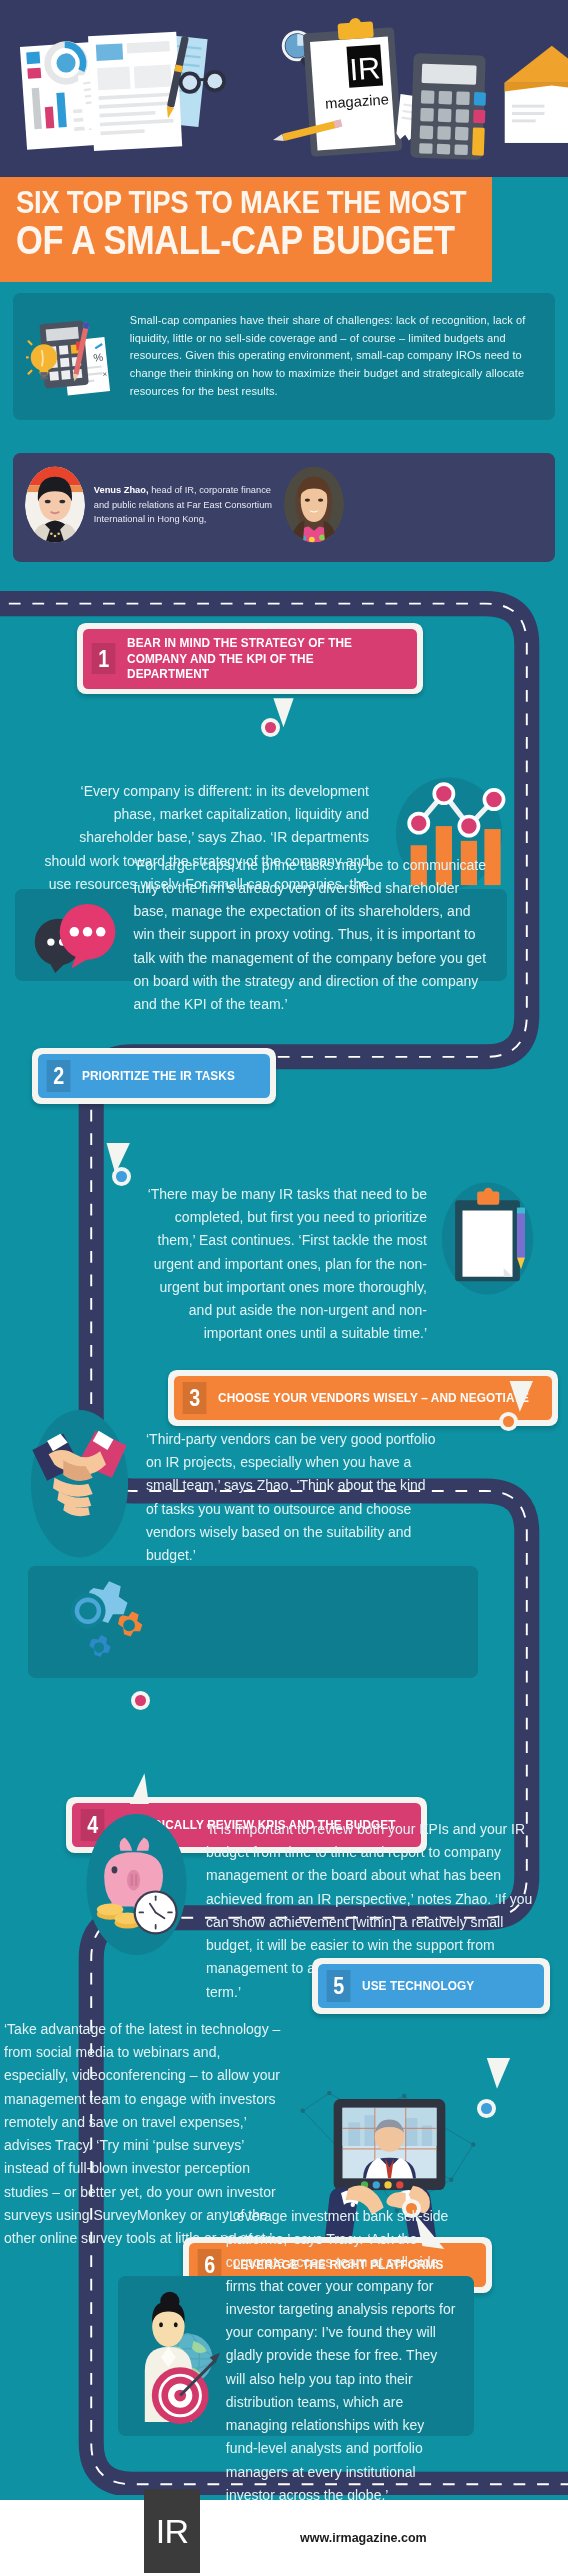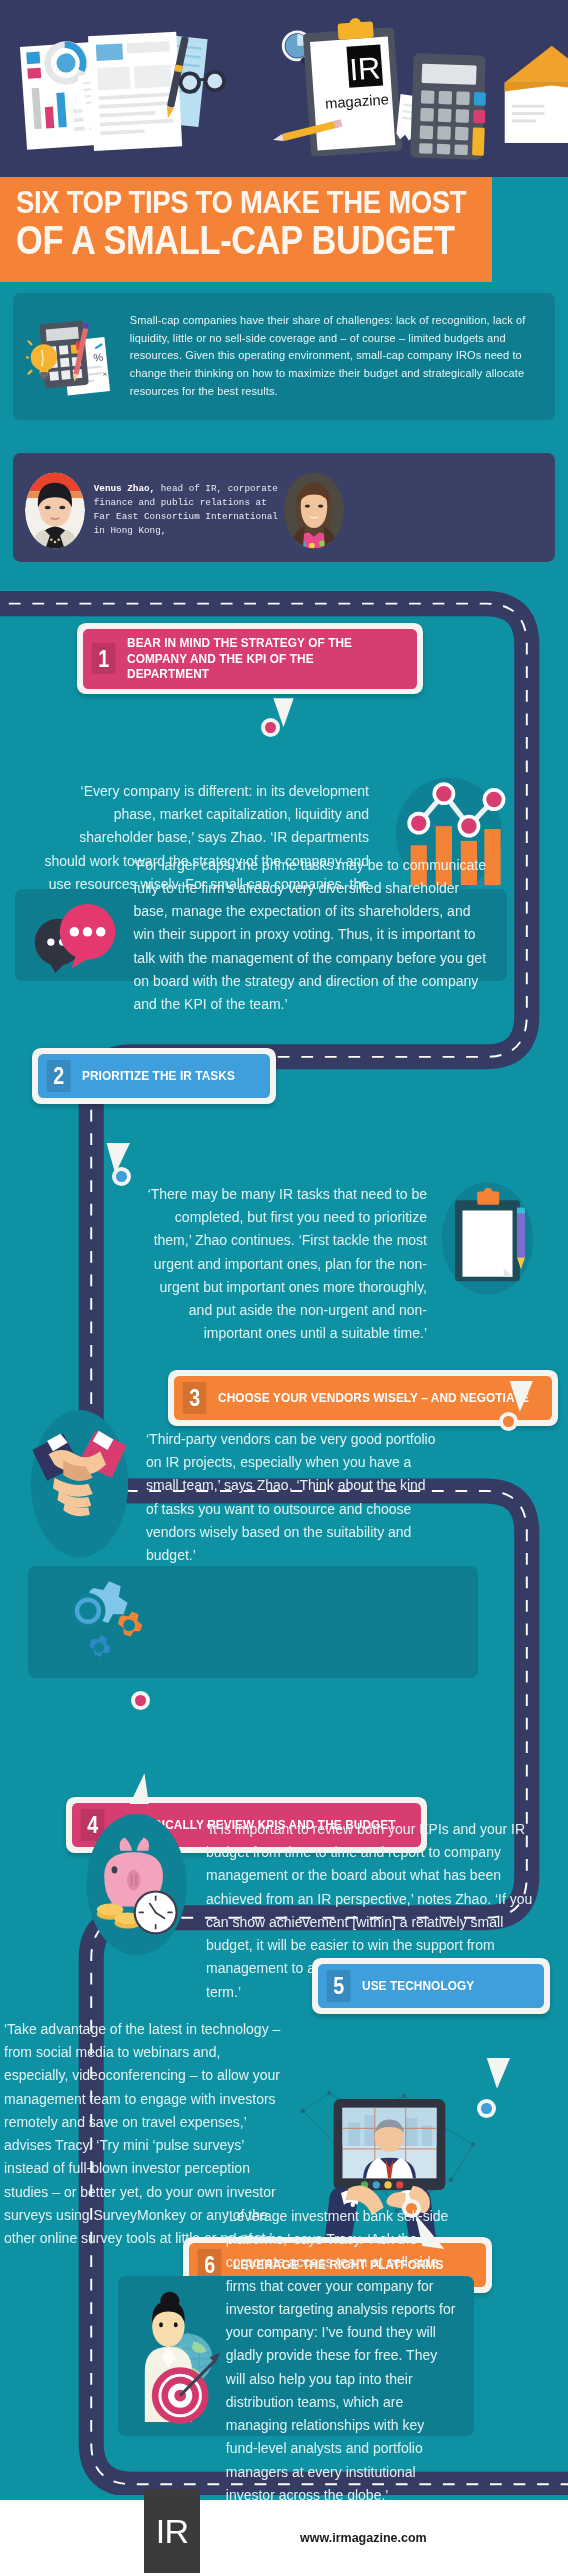--- a/index.html
+++ b/index.html
@@ -70,23 +70,22 @@
   
   .bios-wrap {
     position: absolute; left: 0; top: 447px;
     width: 568px; padding: 5.9px 13.2px;
   }
   .bios-card {
     background: #3b4066;
     border-radius: 7.4px;
     padding: 13.2px 11.8px;
     display: flex;
-    align-items: flex-end;
+    align-items: flex-start;
     min-height: 109px;
-    font-family: Liberation Mono, monospace;
   }
   .bio { display: flex; align-items: center; gap: 8.8px; width: 50%; }
   .bio-photo {
     flex: 0 0 60px; height: 77px;
     border-radius: 50%;
     overflow: hidden;
     position: relative;
   }
   .bio-text {
     color: #e9eaf3;
@@ -536,21 +535,21 @@
     </div>
   </div>
   <svg style="position:absolute;left:99px;top:1143px;width:37px;height:38px;" viewBox="0 0 50 52">
     <path d="M10 0 L42 0 L22 42 Z" fill="#f4f5f0"></path>
   </svg>
   <div class="dot-marker" style="left:112px; top:1167px; border:2.2px solid #f4f5f0;">
       <i style="background:#3e9fdc;"></i>
     </div>
 
   <div class="body-block" style="left:147px; top:1183px; width:280px;">
-    <div class="body-text" style="text-align:right;">‘There may be many IR tasks that need to be completed, but first you need to prioritize them,’ Zhao continues. ‘First tackle the most urgent and important ones, plan for the non-urgent but important ones more thoroughly, and put aside the non-urgent and non-important ones until a suitable time.’</div>
+    <div class="body-text" style="text-align:right;">‘There may be many IR tasks that need to be completed, but first you need to prioritize them,’ East continues. ‘First tackle the most urgent and important ones, plan for the non-urgent but important ones more thoroughly, and put aside the non-urgent and non-important ones until a suitable time.’</div>
   </div>
   <svg style="position:absolute;left:436px;top:1178px;width:103px;height:118px;" viewBox="0 0 140 160">
     <ellipse cx="70" cy="82" rx="62" ry="76" fill="#0e8294"></ellipse>
     <rect x="26" y="30" width="88" height="110" rx="4" fill="#1f4c5a"></rect>
     <rect x="36" y="44" width="68" height="90" fill="#ffffff"></rect>
     <path d="M92 122 l12 12 l-12 0 z" fill="#e3e6e7"></path>
     <rect x="56" y="18" width="30" height="18" rx="3" fill="#f58337"></rect>
     <circle cx="71" cy="19" r="6" fill="#f58337"></circle>
     <rect x="110" y="46" width="11" height="62" fill="#7a6fd0"></rect>
     <rect x="110" y="40" width="11" height="8" fill="#3fb9d4"></rect>

